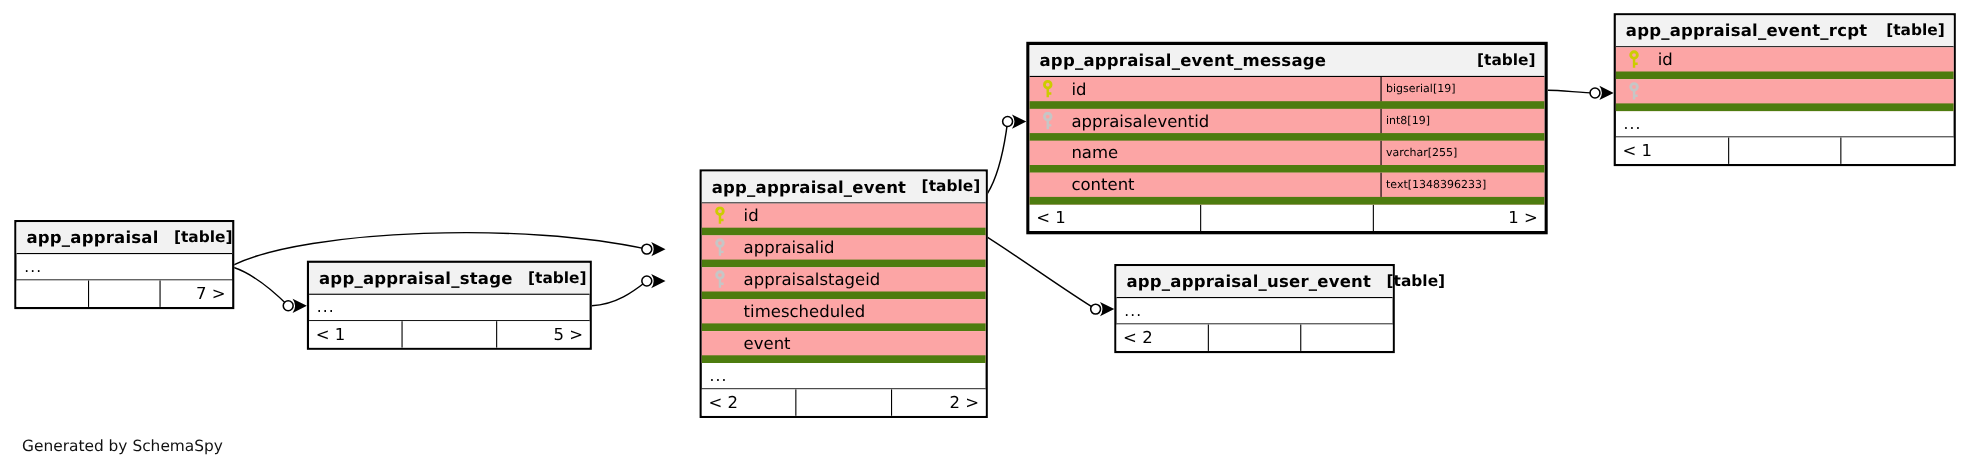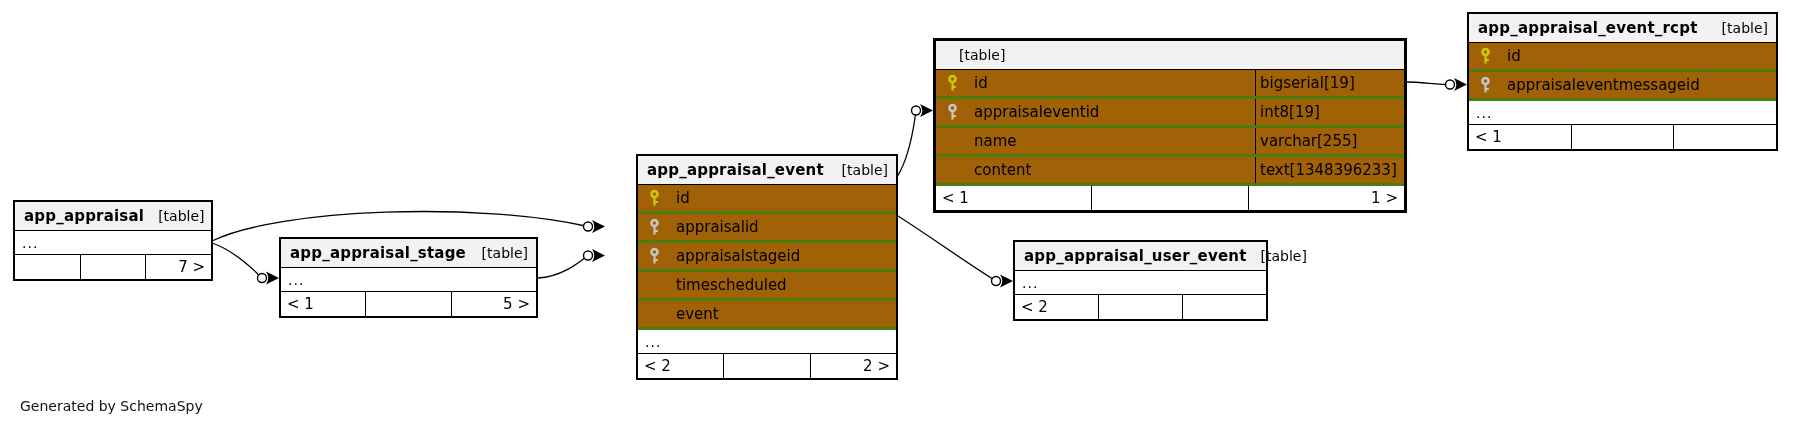--- a/index.html
+++ b/index.html
@@ -33,29 +33,29 @@
     height: 29px;
     background: #f2f2f2;
     border-bottom: 1.5px solid #000;
     display: flex;
     align-items: center;
     justify-content: space-between;
     padding: 0 8px 0 9px;
     white-space: nowrap;
   }
   .tbl-name { font-weight: bold; font-size: 15px; letter-spacing: 0.2px; }
-  .tbl-tag  { font-size: 14px; font-weight: normal; margin-left: 14px; }
+  .tbl-tag  { font-size: 14px; font-weight: bold; margin-left: 14px; }
   .tbl-row {
     position: relative;
     height: 29px;
     display: flex;
     align-items: center;
-    border-bottom: 3px solid #4d7c0f;
+    border-bottom: 7px solid #4d7c0f;
     font-size: 15px;
-    background: #a16207;
+    background: #fca5a5;
     white-space: nowrap;
   }
   .tbl-row:last-child { border-bottom: none; }
   .key-icon {
     position: absolute;
     left: 11px; top: 50%;
     transform: translateY(-50%);
     width: 11px; height: 17px;
     display: inline-flex;
   }
@@ -73,21 +73,21 @@
   }
   .col-type {
     margin-left: auto;
     align-self: stretch;
     display: flex;
     align-items: center;
     width: 149px;
     min-width: 149px;
     border-left: 1px solid #000;
     padding-left: 4px;
-    font-size: 15px;
+    font-size: 10px;
   }
   .tbl-footer {
     height: 24px;
     display: flex;
     align-items: stretch;
     font-size: 15px;
     background: #fff;
   }
   .fcell {
     flex: 1;
@@ -211,20 +211,21 @@
     </div>
     <div class="tbl-footer">
       <span class="fcell">&lt; 2</span>
       <span class="fcell"></span>
       <span class="fcell right">2 &gt;</span>
     </div>
   </div>
 
   <div class="db-table focal" style="left:933px;top:38px;width:474px;">
     <div class="tbl-header">
+      <span class="tbl-name">app_appraisal_event_message</span>
       <span class="tbl-tag">[table]</span>
     </div>
     <div class="tbl-row">
       <span class="key-icon pk">
         <svg width="11" height="17" viewBox="0 0 11 17">
             <circle cx="5.5" cy="4.5" r="3" fill="none" stroke="currentColor" stroke-width="2.6"></circle>
             <path d="M5.5 7.5 V16 M5.5 12.5 H8.8" fill="none" stroke="currentColor" stroke-width="2.2"></path>
           </svg>
       </span>
       <span class="col-name">id</span>
@@ -269,21 +270,20 @@
       </span>
       <span class="col-name">id</span>
     </div>
     <div class="tbl-row">
       <span class="key-icon fk">
         <svg width="11" height="17" viewBox="0 0 11 17">
             <circle cx="5.5" cy="4.5" r="3" fill="none" stroke="currentColor" stroke-width="2.6"></circle>
             <path d="M5.5 7.5 V16 M5.5 12.5 H8.8" fill="none" stroke="currentColor" stroke-width="2.2"></path>
           </svg>
       </span>
-      <span class="col-name">appraisaleventmessageid</span>
     </div>
     <div class="row-ellipsis">
       <span>...</span>
     </div>
     <div class="tbl-footer">
       <span class="fcell">&lt; 1</span>
       <span class="fcell"></span>
       <span class="fcell right"></span>
     </div>
   </div>

